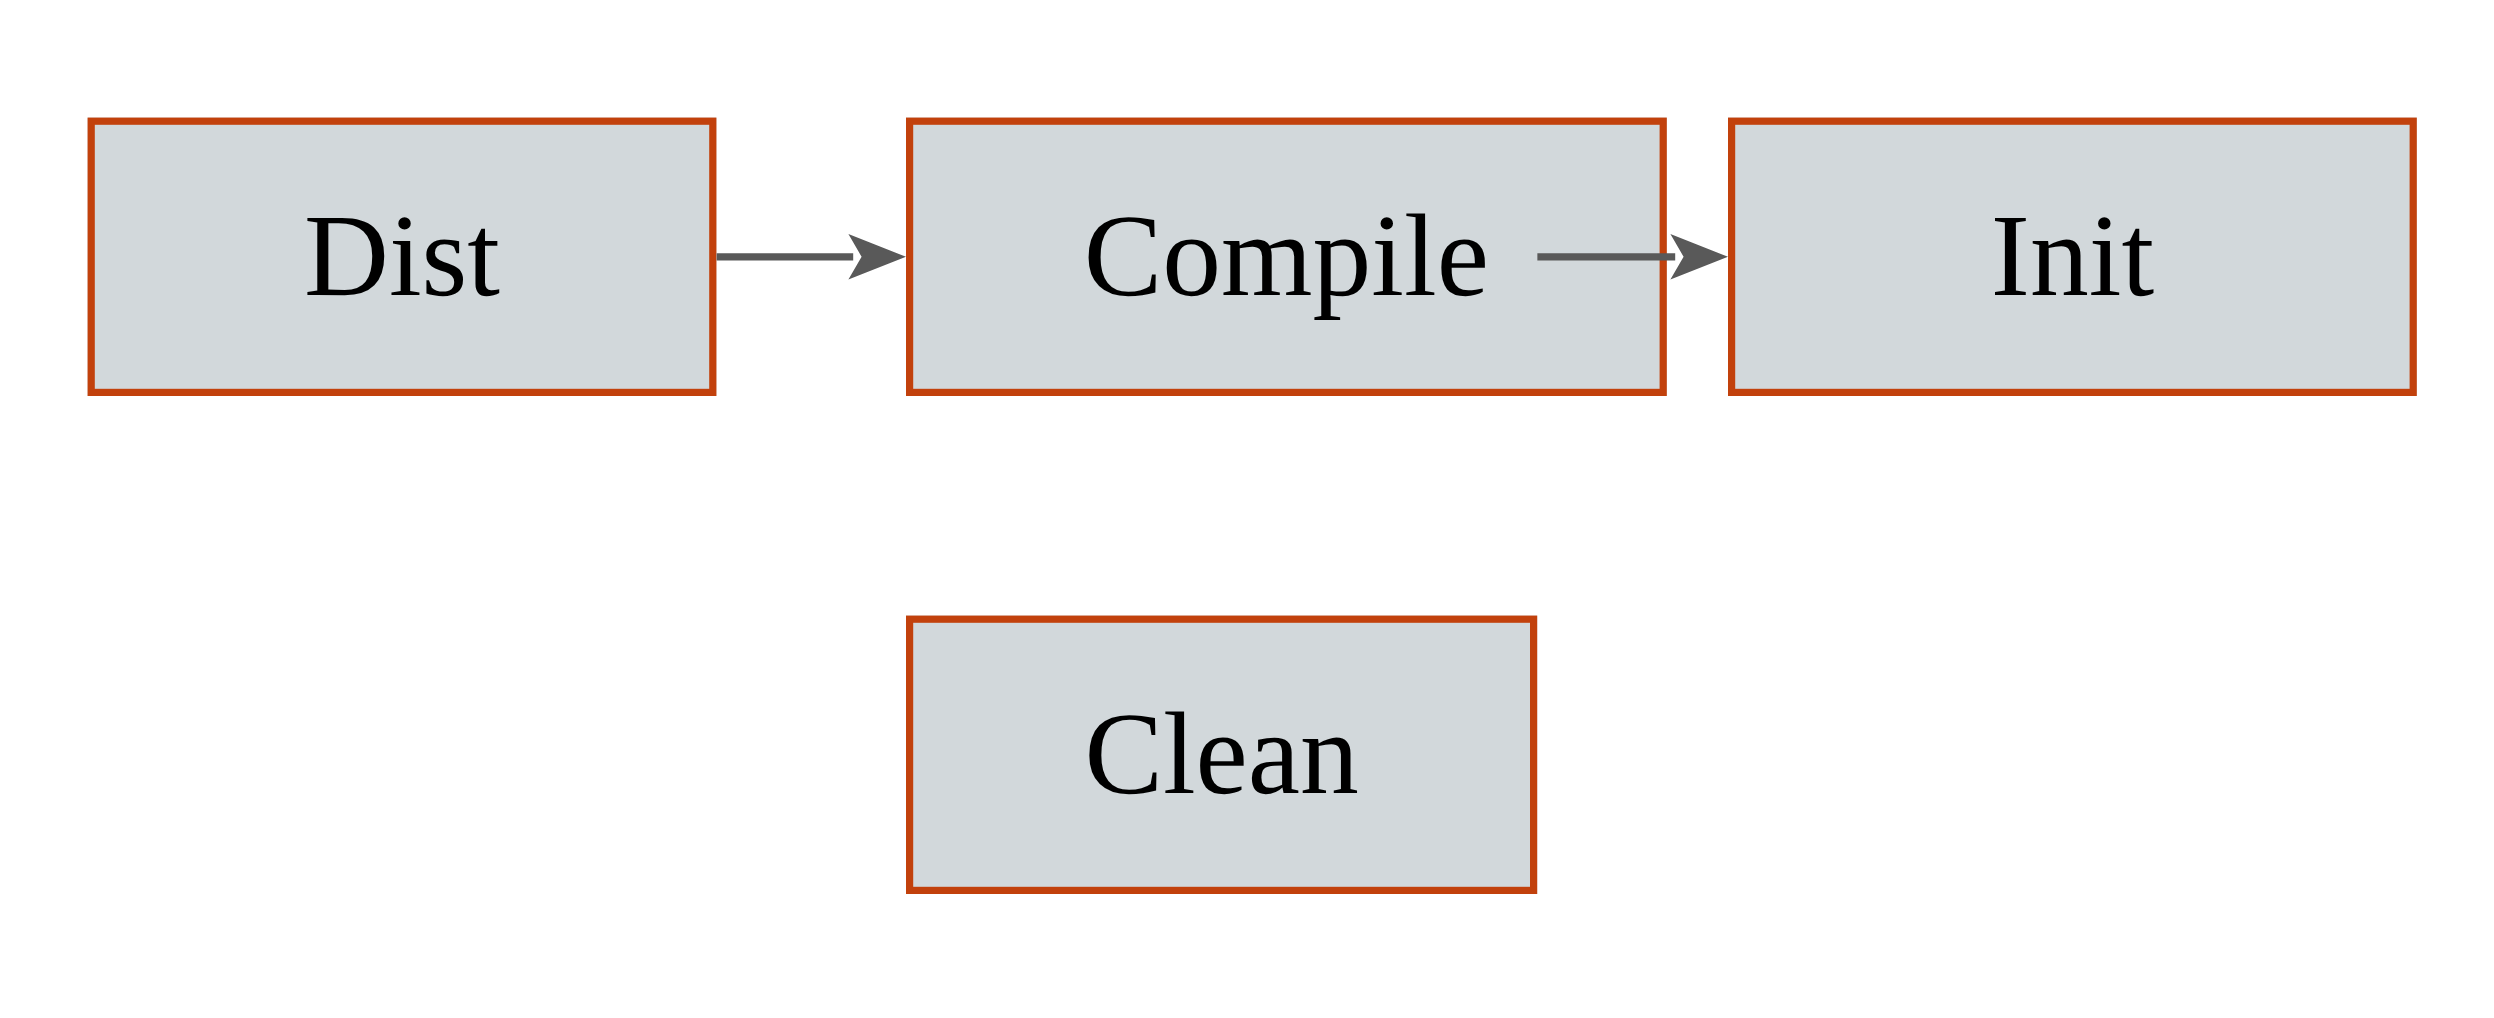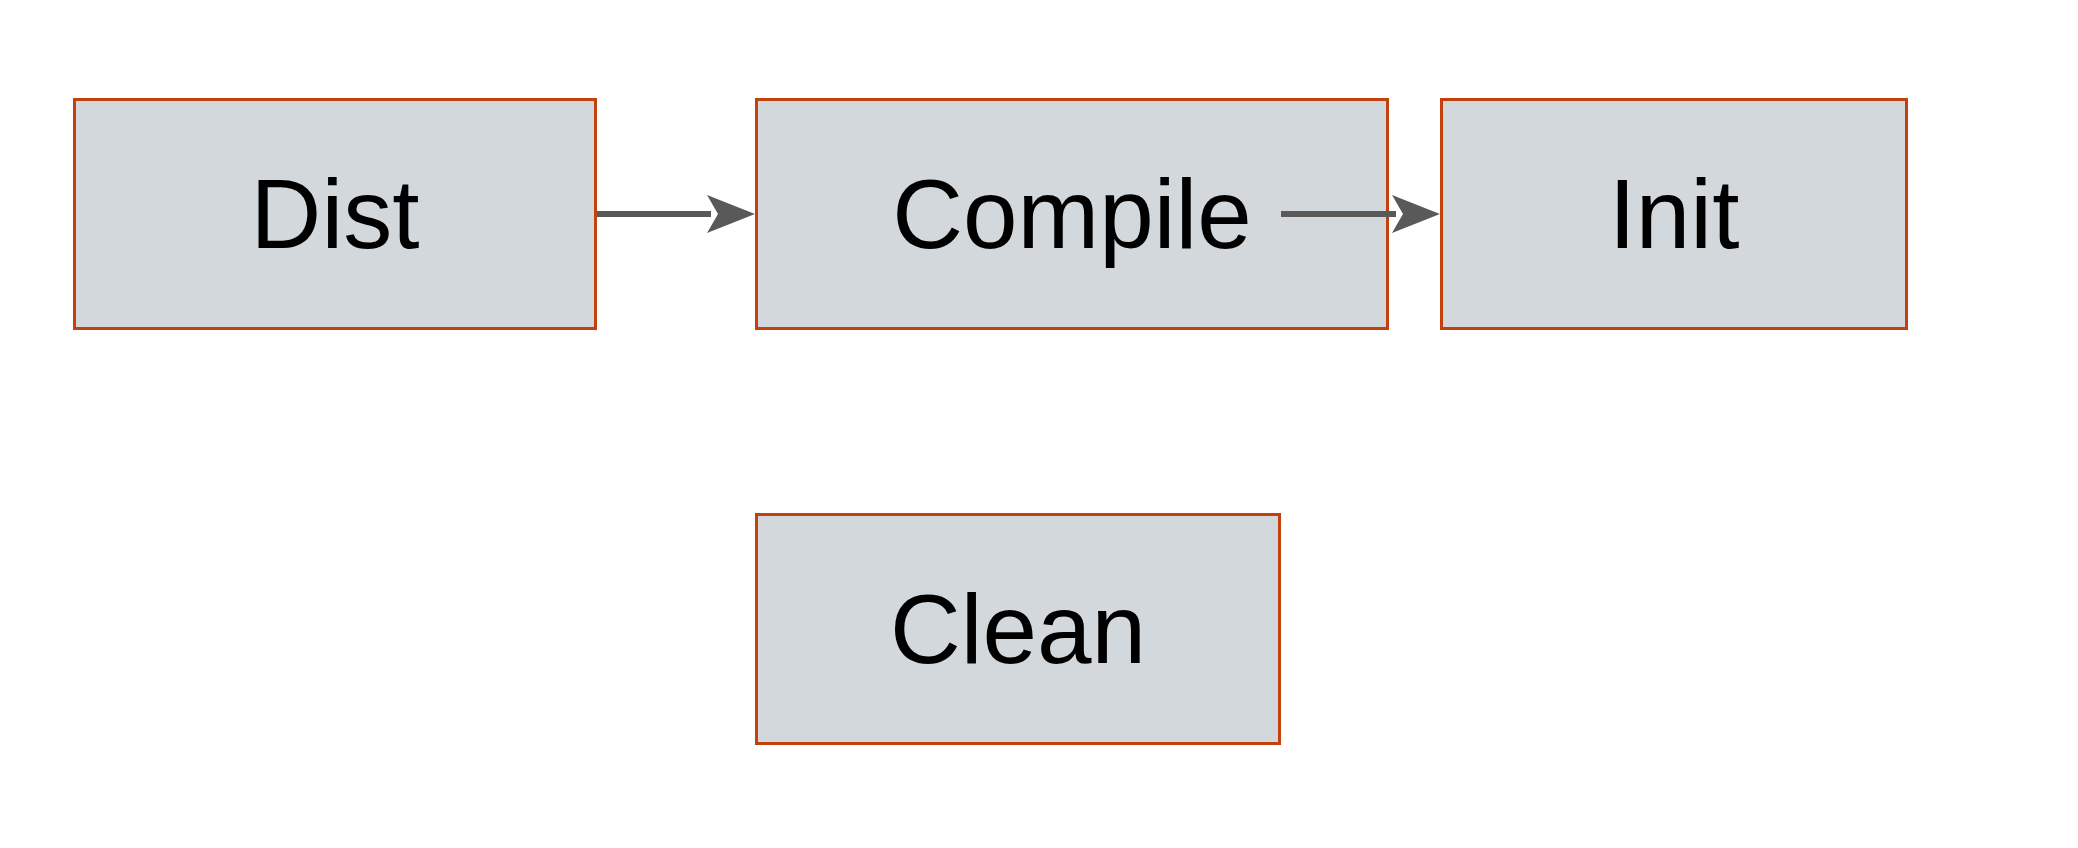--- a/index.html
+++ b/index.html
@@ -12,35 +12,36 @@
     width: 2078px;
     height: 848px;
     background: #ffffff;
     overflow: hidden;
     font-family: "Liberation Sans", sans-serif;
   }
   .node {
     position: absolute;
     box-sizing: border-box;
     background: #d2d8db;
-    border: 3px solid #c2410c;
+    border: 6px solid #c2410c;
     display: flex;
     align-items: center;
     justify-content: center;
+    font-family: Liberation Serif, serif;
   }
   .node-label {
     font-size: 98px;
     line-height: 1;
     color: #000000;
     letter-spacing: 0px;
     white-space: nowrap;
   }
   .node-dist    { left: 73px;   top: 98px;  width: 524px; height: 232px; }
   .node-compile { left: 755px;  top: 98px;  width: 634px; height: 232px; }
-  .node-init    { left: 1440px; top: 98px;  width: 468px; height: 232px; }
+  .node-init    { left: 1440px; top: 98px;  width: 574px; height: 232px; }
   .node-clean   { left: 755px;  top: 513px; width: 526px; height: 232px; }
   .edge {
     position: absolute;
     display: block;
   }
   .edge-1 { left: 597px;  top: 192px; }
   .edge-2 { left: 1281px; top: 192px; }
 </style>
 </head>
 <body>

